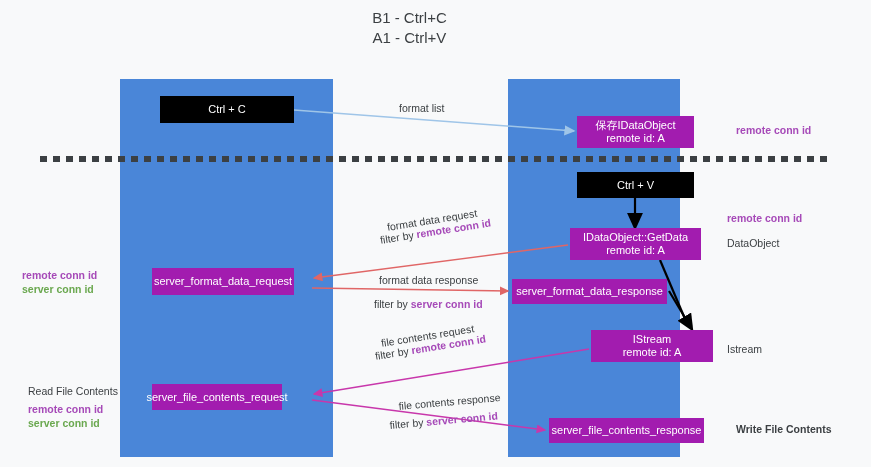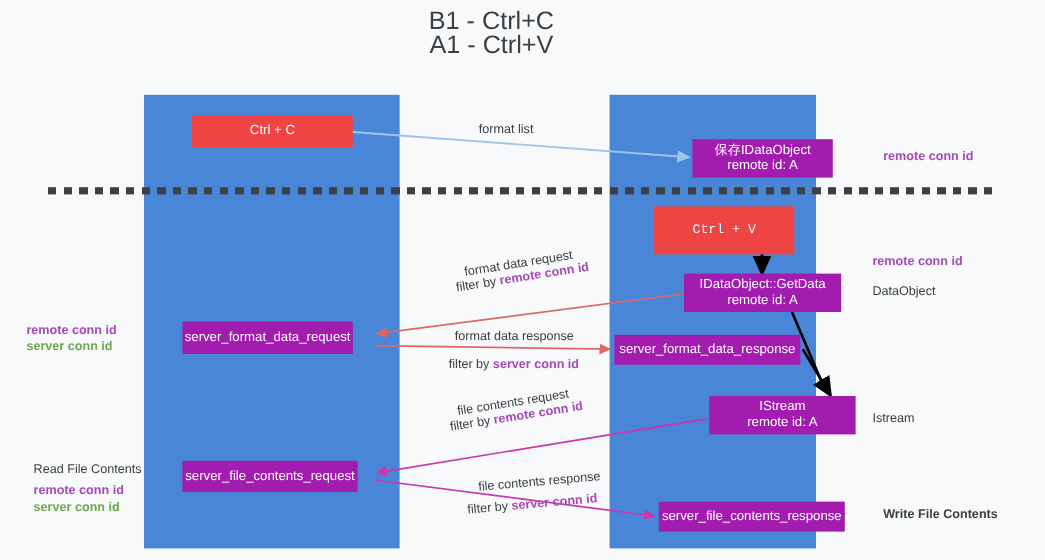--- a/index.html
+++ b/index.html
@@ -22,49 +22,49 @@
     font-size:11.5px;line-height:13px;
   }
   #head-b1{left:120px;top:44px;width:213px;}
   #head-a1{left:508px;top:44px;width:172px;}
   .lane-head .l1{display:block;margin-top:48px;}
   .lane-head .l2{display:block;}
 
   
   #title{
     position:absolute;left:0;top:8px;width:819px;text-align:center;
-    color:#3c4043;font-size:21px;line-height:20px;
+    color:#3c4043;font-size:15px;line-height:20px;
   }
   #title span{display:block;}
 
   
   #divider{
     position:absolute;left:40px;top:156px;width:790px;height:6px;
     background-image:repeating-linear-gradient(to right,#3c4043 0px,#3c4043 7px,rgba(0,0,0,0) 7px,rgba(0,0,0,0) 13px);
   }
 
   
   .node{
     position:absolute;display:flex;align-items:center;justify-content:center;
     text-align:center;color:#ffffff;font-size:11px;line-height:13px;
     box-sizing:border-box;padding:2px 4px;
   }
-  .node.green{background:#ef4444;}
+  .node.green{background:#000000;}
   .node.orange{background:#a21caf;}
   .node .sub{display:block;}
 
   
   #n-ctrlc   {left:160px;top:96px;width:134px;height:27px;}
   #n-idataobj{left:577px;top:116px;width:117px;height:32px;}
-  #n-ctrlv   {left:545px;top:172px;width:117px;height:40px;font-family:Liberation Mono, monospace;}
+  #n-ctrlv   {left:577px;top:172px;width:117px;height:26px;}
   #n-getdata {left:570px;top:228px;width:131px;height:32px;}
   #n-sfdreq  {left:152px;top:268px;width:142px;height:27px;}
   #n-sfdresp {left:512px;top:279px;width:155px;height:25px;text-align:center;}
   #n-istream {left:591px;top:330px;width:122px;height:32px;}
-  #n-sfcreq  {left:152px;top:384px;width:146px;height:26px;}
+  #n-sfcreq  {left:152px;top:384px;width:130px;height:26px;}
   #n-sfcresp {left:549px;top:418px;width:155px;height:25px;}
 
   
   .ann{position:absolute;font-size:10.5px;line-height:14px;color:#3c4043;}
   .ann.purple{color:#a64ab8;font-weight:bold;}
   .ann.green-t{color:#6aa84f;font-weight:bold;}
   .ann.plain{color:#3c4043;}
 
   #ann-rc-top   {left:736px;top:123px;}
   #ann-rc-mid   {left:727px;top:211px;}

